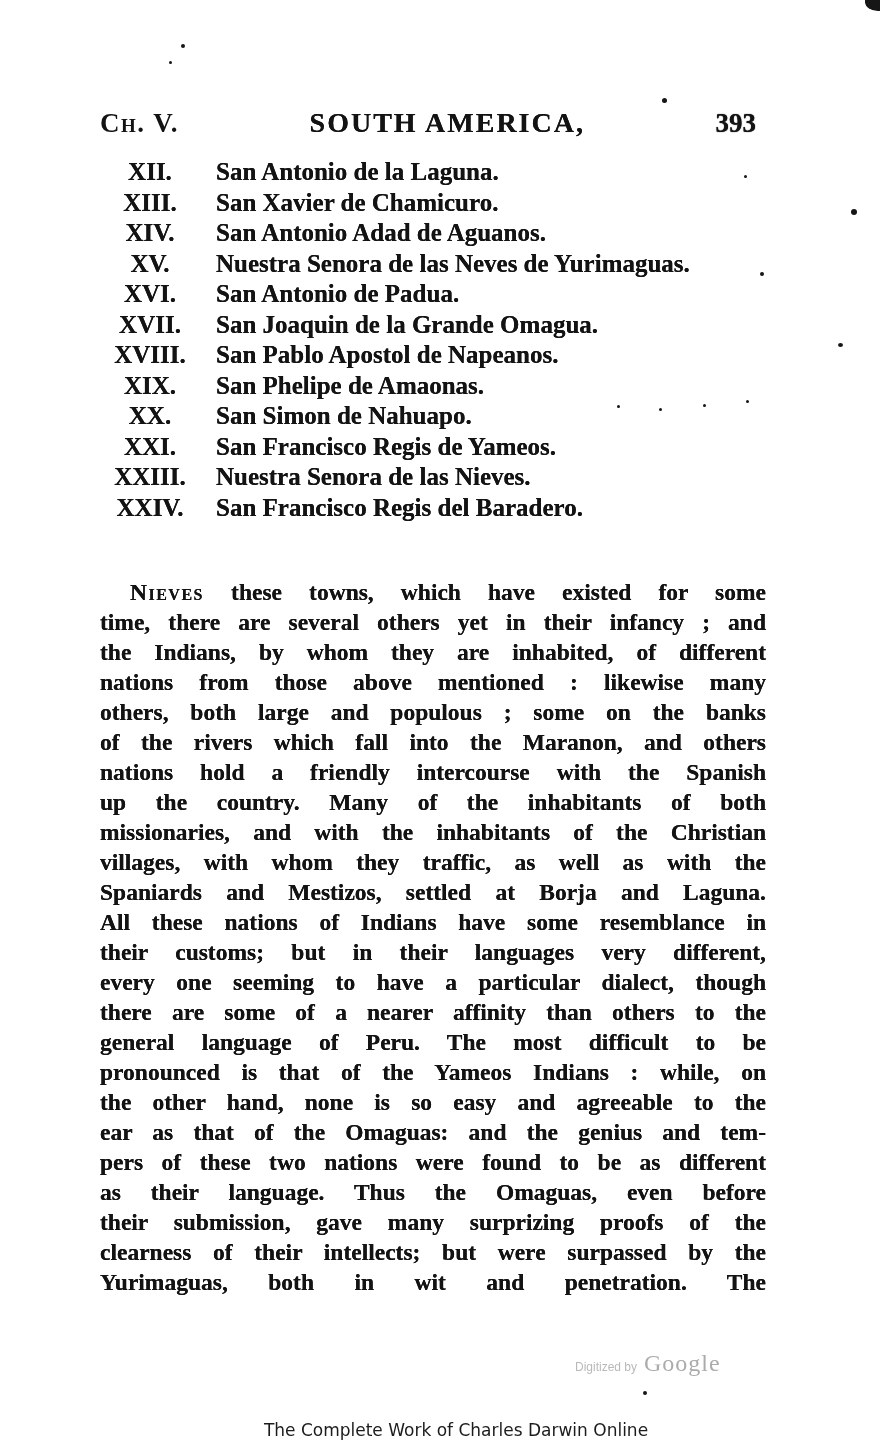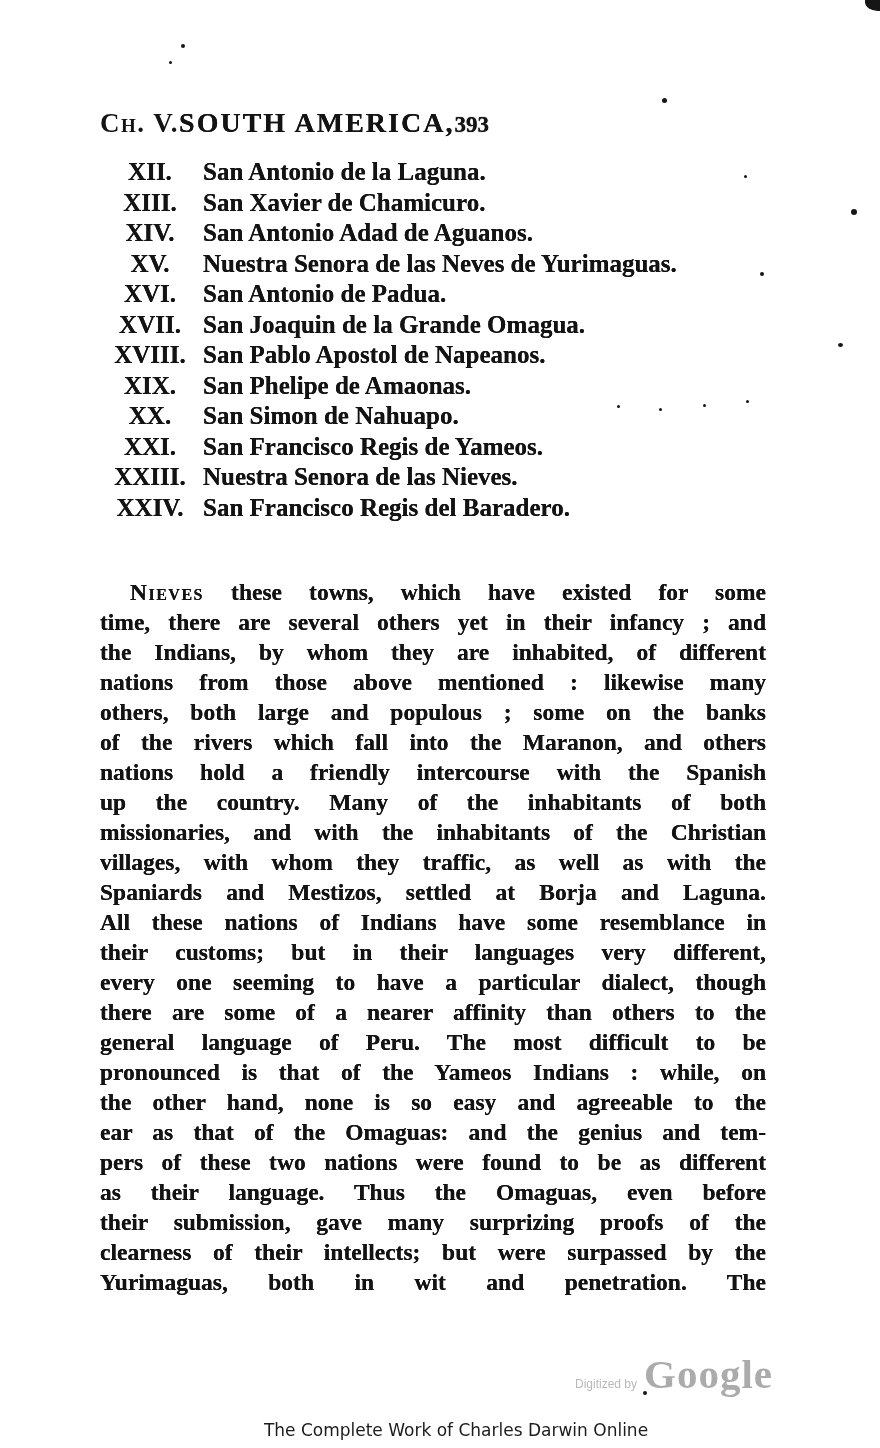--- a/index.html
+++ b/index.html
@@ -12,36 +12,36 @@
     font-family: "Liberation Serif", "DejaVu Serif", serif;
     color: #131313;
   }
   
   .header {
     position: absolute;
     left: 100px;
     right: 124px;
     top: 107px;
     display: flex;
-    justify-content: flex-start;
+    justify-content: space-between;
     align-items: baseline;
     font-weight: bold;
   }
   .chapter {
     font-size: 27px;
     font-variant: small-caps;
     letter-spacing: 1px;
   }
   .book-title {
     font-size: 28px;
     letter-spacing: 2px;
     text-shadow: 0 0 0.6px #131313;
   }
   .page-number {
-    font-size: 23px;
+    font-size: 27px;
     text-shadow: 0 0 1px #131313;
   }
   
   .mission-list {
     position: absolute;
     left: 100px;
     top: 157px;
     width: 680px;
     list-style: none;
     margin: 0;
@@ -51,21 +51,21 @@
     line-height: 30.5px;
     text-shadow: 0 0 0.5px #131313;
   }
   .mission-item { display: flex; }
   .numeral {
     width: 100px;
     text-align: center;
     flex: none;
   }
   .mission-name {
-    margin-left: 3px;
+    margin-left: 16px;
     white-space: nowrap;
   }
   
   .paragraph {
     position: absolute;
     left: 100px;
     top: 577px;
     width: 666px;
     font-size: 23.5px;
     font-weight: bold;
@@ -92,24 +92,23 @@
     align-items: baseline;
     gap: 7px;
   }
   .digitized-by {
     font-family: "Liberation Sans", "DejaVu Sans", sans-serif;
     font-size: 12px;
     color: #b9b9b9;
   }
   .google-logo {
     font-family: "Liberation Serif", "DejaVu Serif", serif;
-    font-size: 41px;
+    font-size: 24px;
     color: #ababab;
     letter-spacing: 1px;
-    font-weight: bold;
   }
   
   .footer {
     position: absolute;
     left: 16px;
     top: 1420px;
     width: 880px;
     text-align: center;
     font-family: "DejaVu Sans", "Liberation Sans", sans-serif;
     font-size: 17px;

